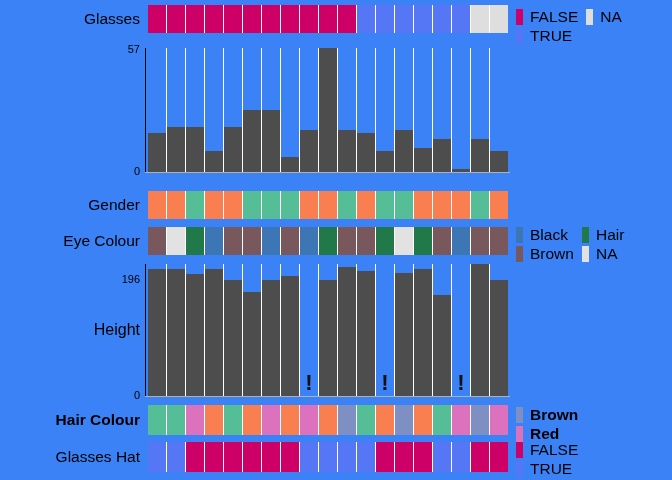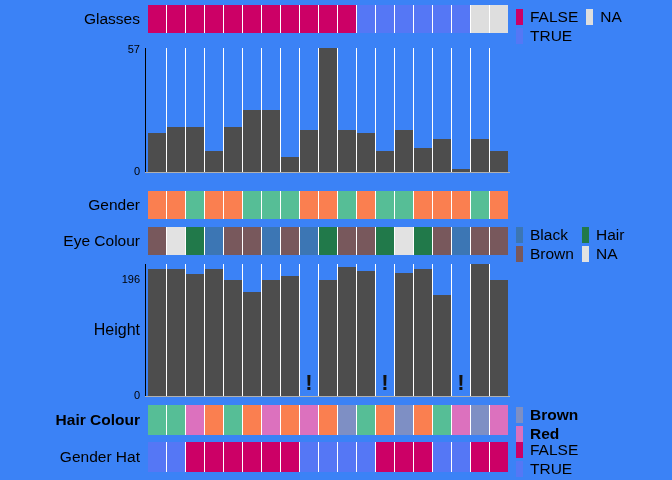--- a/index.html
+++ b/index.html
@@ -422,21 +422,21 @@
             <div class="legend-item">
               <span class="legend-key" style="background: rgb(220, 113, 190);"></span>
               <span class="legend-text">Red</span>
             </div>
           </div>
         </div>
       </div>
   </div>
 
   <div class="row" style="top:442px;height:30px;">
-    <div class="row-label" style="left:0;width:140px;top:7px;">Gender Hat</div>
+    <div class="row-label" style="left:0;width:140px;top:7px;">Glasses Hat</div>
     <div class="tiles" style="left:148px;top:0;width:360px;height:30px;">
         <div class="tile" style="background: rgb(85, 119, 245);"></div>
         <div class="tile" style="background: rgb(85, 119, 245);"></div>
         <div class="tile" style="background: rgb(204, 0, 102);"></div>
         <div class="tile" style="background: rgb(204, 0, 102);"></div>
         <div class="tile" style="background: rgb(204, 0, 102);"></div>
         <div class="tile" style="background: rgb(204, 0, 102);"></div>
         <div class="tile" style="background: rgb(204, 0, 102);"></div>
         <div class="tile" style="background: rgb(204, 0, 102);"></div>
         <div class="tile" style="background: rgb(85, 119, 245);"></div>

